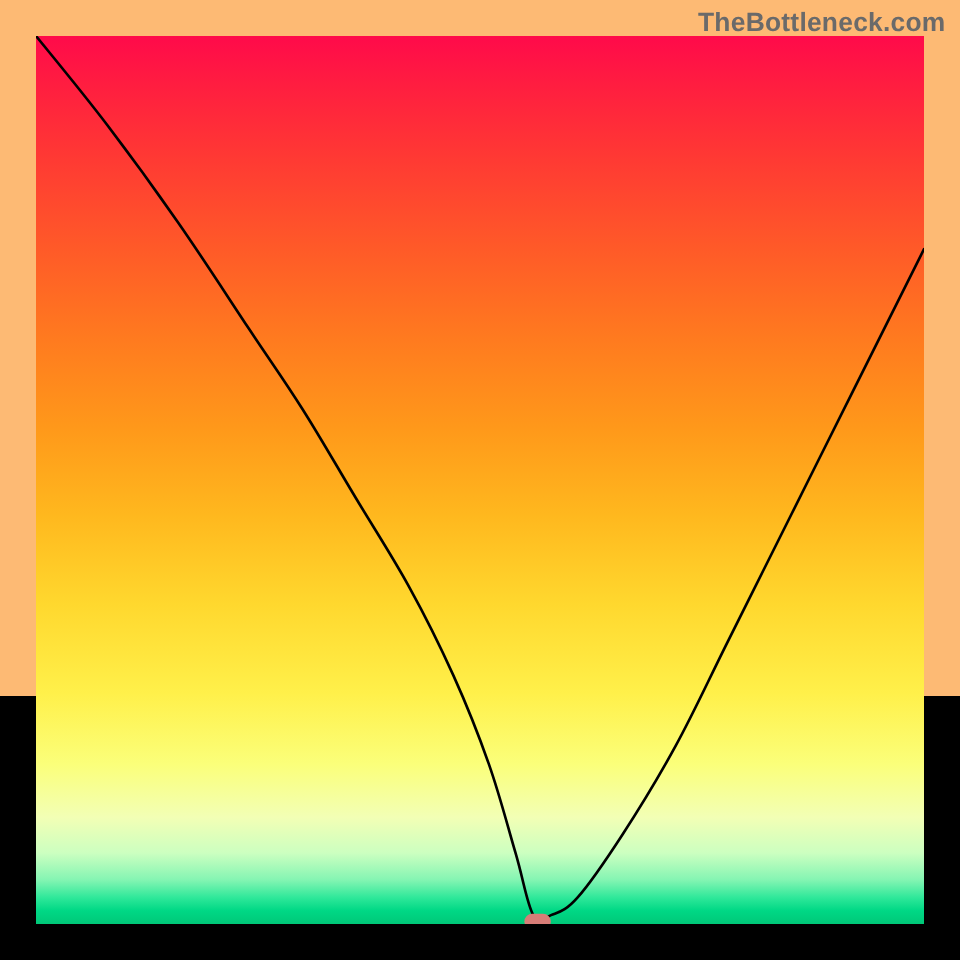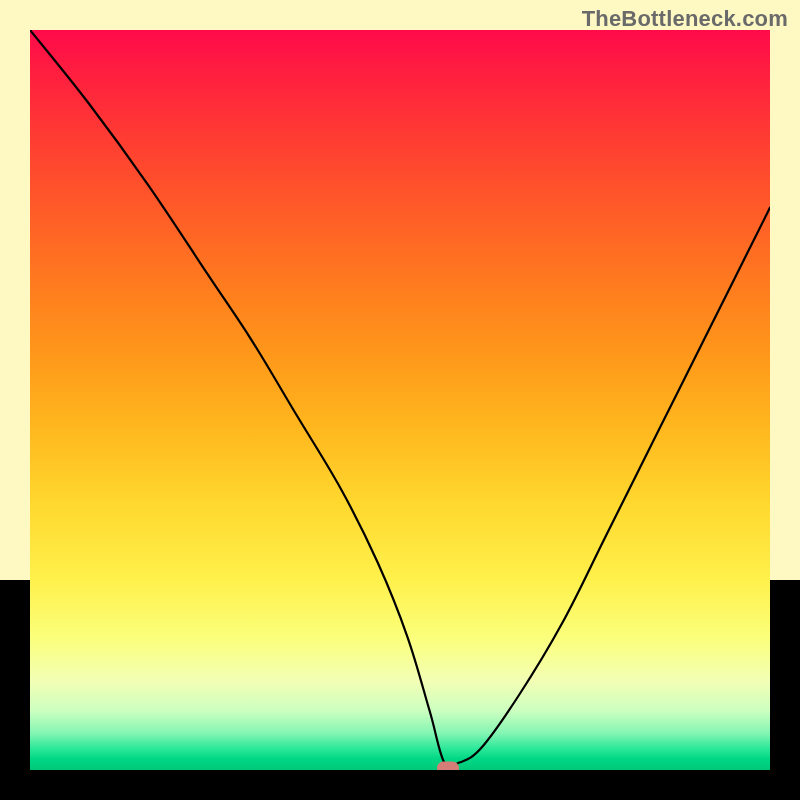--- a/index.html
+++ b/index.html
@@ -1,21 +1,21 @@
 <!DOCTYPE html>
 <html><head>
 <meta charset="utf-8">
 <style>
   * { margin: 0; padding: 0; box-sizing: border-box; }
   html, body { width: 800px; height: 800px; overflow: hidden; background: #000; }
   .frame {
     position: relative;
     width: 800px;
     height: 580px;
-    background: #fef9c3;
+    background: #fdba74;
     text-align: center;
   }
   .plot-area {
     position: absolute;
     left: 30px;
     top: 30px;
     width: 740px;
     height: 740px;
     overflow: hidden;
   }

